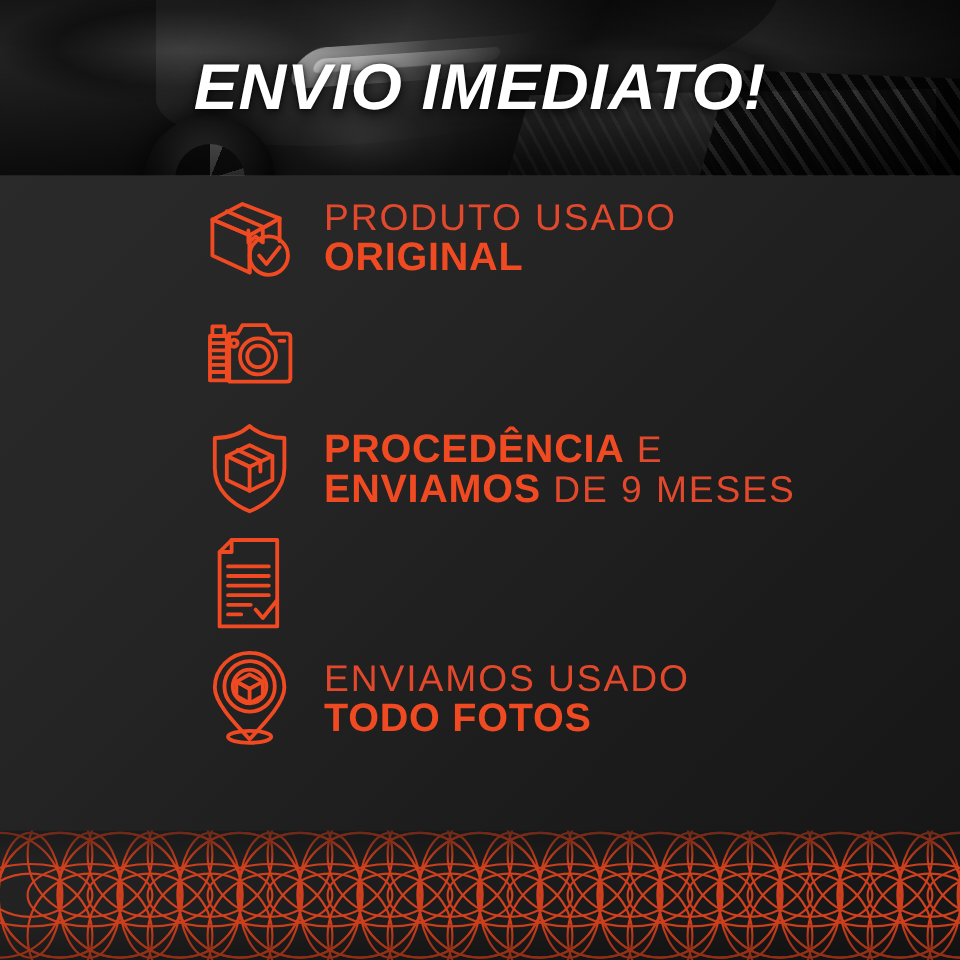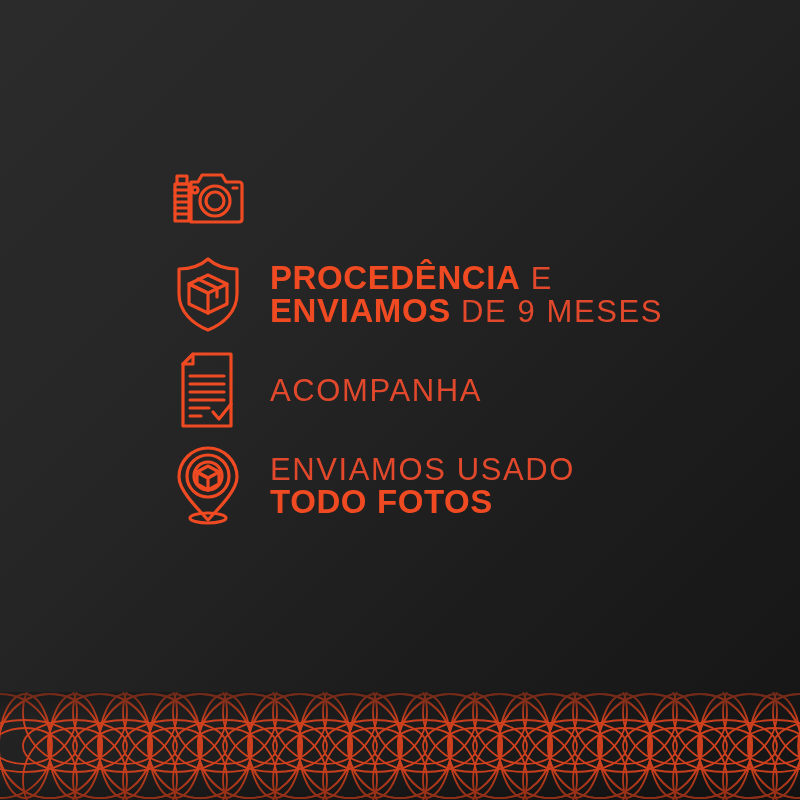--- a/index.html
+++ b/index.html
@@ -175,23 +175,54 @@
     position:absolute; inset:0;
     background:linear-gradient(180deg, rgba(20,20,20,0.55) 0%, rgba(20,20,20,0.0) 28%, rgba(20,20,20,0.0) 70%, rgba(10,10,10,0.35) 100%);
     pointer-events:none;
   }
 </style>
 </head>
 <body>
 
 <div id="banner">
 
+  <div class="hero">
+    <div class="hero-photo"></div>
+    <div class="hero-wheel"></div>
+    <div class="hero-headlight"></div>
+    <div class="hero-headlight2"></div>
+    <div class="hero-grille"></div>
+    <div class="hero-vignette"></div>
+    <div class="hero-title">ENVIO IMEDIATO!</div>
+  </div>
 
   <div class="features">
 
+    <div class="feature-row">
+      <div class="feature-icon">
+        <svg width="78" height="74" viewBox="0 0 78 74" fill="none" stroke="#f04a22" stroke-width="3.2" stroke-linecap="round" stroke-linejoin="round">
+          <path d="M8 22 L33 9 L64 21 L39 35 Z"></path>
+          <path d="M8 22 L8 52 L39 66 L39 35 Z"></path>
+          <path d="M64 21 L64 40"></path>
+          <path d="M39 35 L39 66"></path>
+          <path d="M64 21 L52 28"></path>
+          <path d="M20 15 L50 28 L50 41 L44 36 L38 41 L38 31"></path>
+          <circle cx="55" cy="52" r="16"></circle>
+          <path d="M47 52 L53 59 L64 45"></path>
+        </svg>
+      </div>
+      <div class="feature-text">
+        <span class="tline">
+          <span class="t-light">PRODUTO USADO</span>
+        </span>
+        <span class="tline">
+          <span class="t-bold">ORIGINAL</span>
+        </span>
+      </div>
+    </div>
 
     <div class="feature-row">
       <div class="feature-icon">
         <svg width="78" height="64" viewBox="0 0 78 64" fill="none" stroke="#f04a22" stroke-width="3.2" stroke-linecap="round" stroke-linejoin="round">
           <path d="M22 16 L29 16 L33 9 L53 9 L57 16 L70 16 Q73 16 73 19 L73 53 Q73 56 70 56 L22 56 Z"></path>
           <circle cx="46" cy="35" r="15"></circle>
           <circle cx="46" cy="35" r="9"></circle>
           <path d="M64 22 L68 22"></path>
           <path d="M6 18 L20 18 L20 55 L6 55 Z"></path>
           <path d="M6 24 L20 24 M6 30 L20 30 M6 36 L20 36 M6 42 L20 42 M6 48 L20 48"></path>
@@ -226,23 +257,20 @@
     <div class="feature-row">
       <div class="feature-icon">
         <svg width="66" height="80" viewBox="0 0 66 80" fill="none" stroke="#f04a22" stroke-width="3.2" stroke-linecap="round" stroke-linejoin="round">
           <path d="M18 4 L56 4 L56 76 L8 76 L8 14 Z"></path>
           <path d="M18 4 L18 14 L8 14"></path>
           <path d="M15 26 L49 26 M15 34 L49 34 M15 42 L49 42 M15 50 L49 50 M15 58 L34 58 M15 66 L26 66"></path>
           <path d="M38 62 L44 69 L56 54"></path>
         </svg>
       </div>
       <div class="feature-text">
-        <span class="tline">
-          <span class="t-light">ACOMPANHA</span>
-        </span>
       </div>
     </div>
 
     <div class="feature-row">
       <div class="feature-icon">
         <svg width="70" height="84" viewBox="0 0 70 84" fill="none" stroke="#f04a22" stroke-width="3.2" stroke-linecap="round" stroke-linejoin="round">
           <path d="M35 4 C19 4 6 17 6 33 C6 45 20 60 35 76 C50 60 64 45 64 33 C64 17 51 4 35 4 Z"></path>
           <circle cx="35" cy="32" r="21"></circle>
           <circle cx="35" cy="32" r="14"></circle>
           <path d="M24 28 L35 22 L46 28 L35 34 Z"></path>

